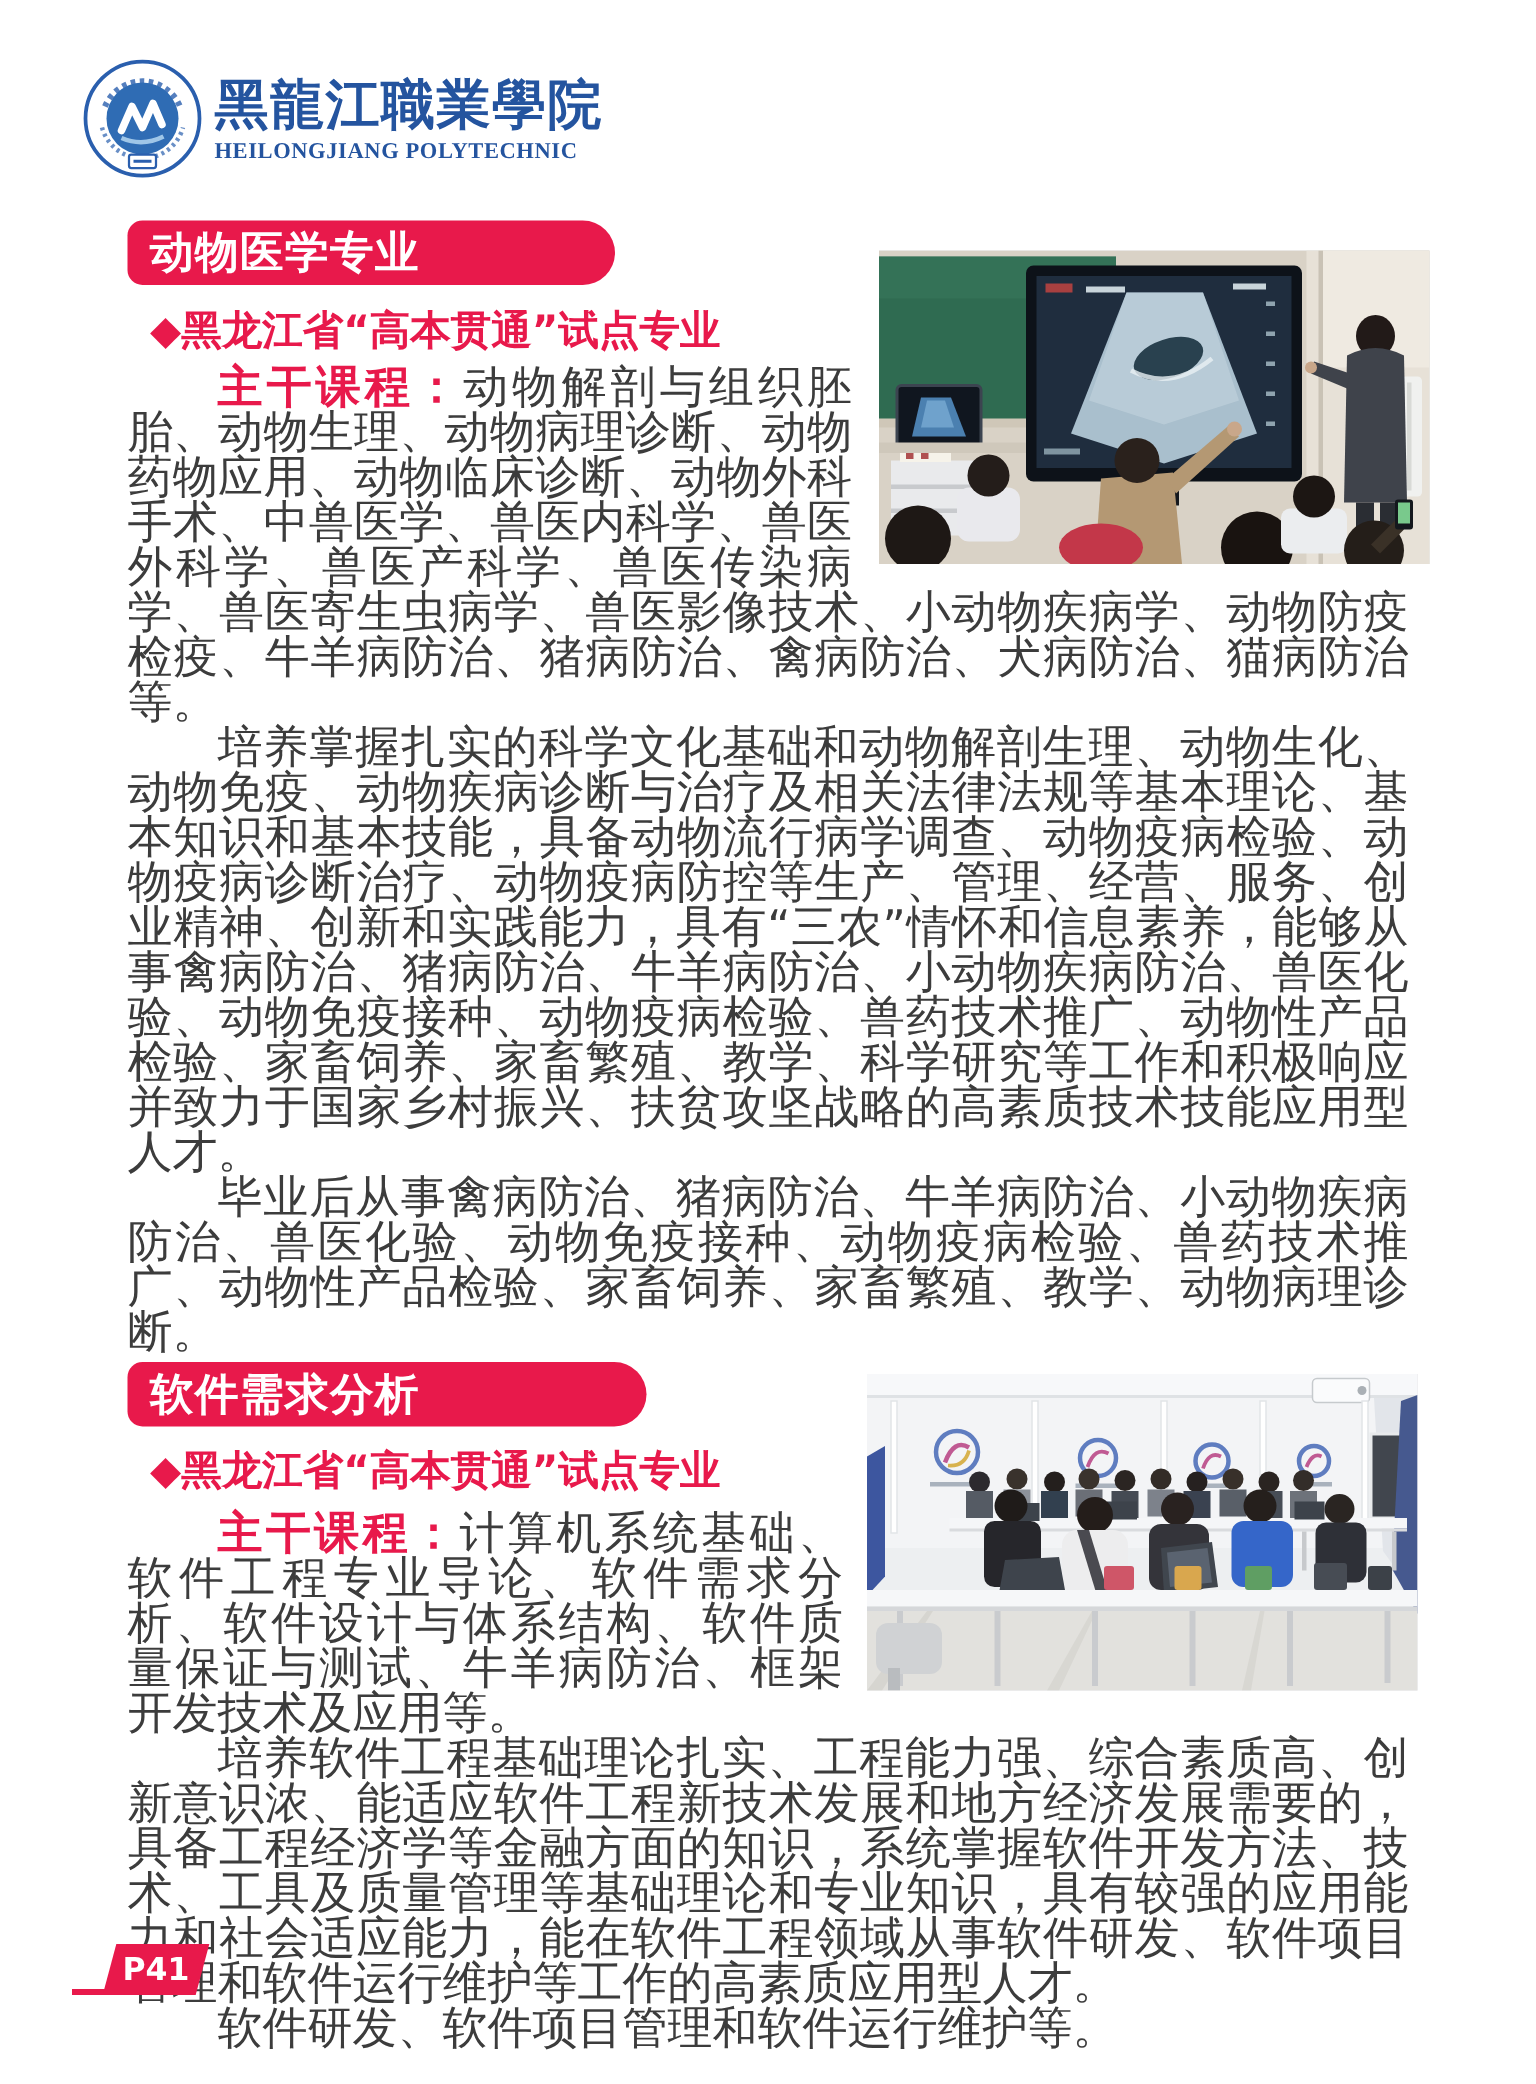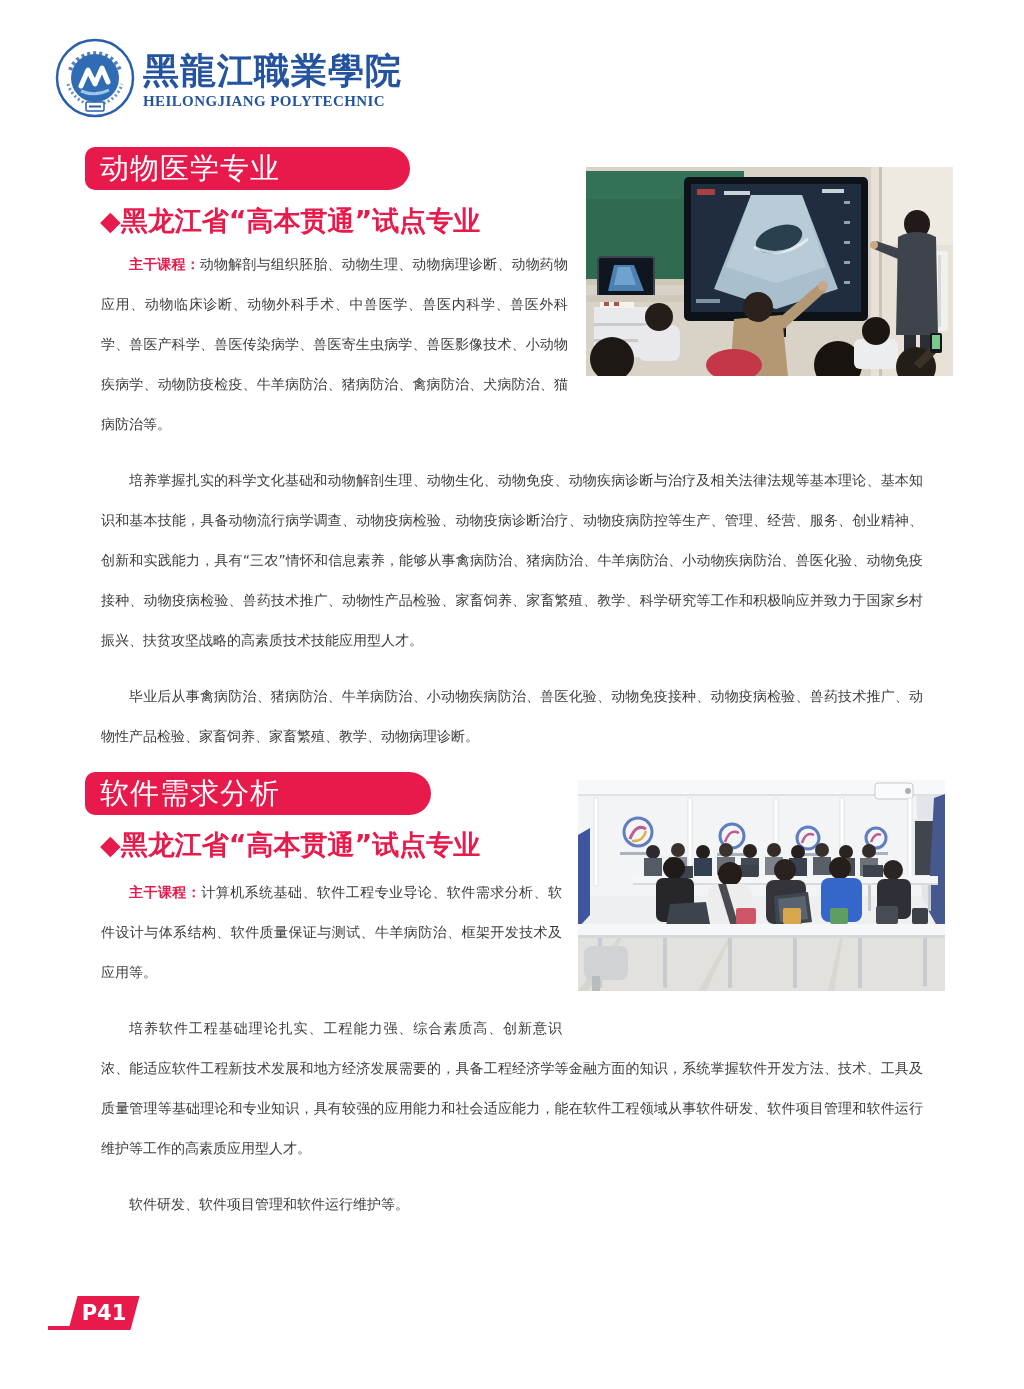--- a/index.html
+++ b/index.html
@@ -4,21 +4,21 @@
 <style>
   html,body{margin:0;padding:0;}
   body{
     width:1024px;height:1389px;position:relative;background:#ffffff;
     font-family:"DejaVu Sans","Liberation Sans",sans-serif;
     -webkit-font-smoothing:antialiased;
   }
   .page{position:absolute;inset:0;overflow:hidden;background:#ffffff;}
 
   
-  .logo{margin:38px 0 0 55px;height:82px;display:flex;}
+  .logo{margin:38px 0 0 55px;height:82px;display:flex;align-items:center;}
   .emblem{width:80px;height:80px;flex:0 0 auto;}
   .logo-text{margin-left:8px;display:flex;flex-direction:column;justify-content:center;}
   .logo-zh{
     font-family:"DejaVu Serif","Liberation Serif",serif;
     font-size:36px;font-weight:bold;color:#24549f;line-height:44px;letter-spacing:1px;
   }
   .logo-en{
     font-family:"Liberation Serif","DejaVu Serif",serif;
     font-size:15px;font-weight:bold;color:#24549f;line-height:18px;letter-spacing:0.4px;
   }
@@ -29,32 +29,32 @@
   #sec2{margin-top:4px;}
 
   .photo{float:right;padding:0;border:none;background:#ddd;}
   .photo svg{display:block;width:100%;height:100%;}
   .photo1{width:367px;height:209px;margin:20px -14px 0 18px;}
   .photo2{width:367px;height:211px;margin:8px -6px 18px 16px;}
 
   .banner{
     margin:0;width:325px;height:43px;line-height:43px;box-sizing:border-box;
     padding-left:15px;background:#e8194b;color:#ffffff;
-    font-size:29px;font-weight:normal;letter-spacing:1px;
+    font-size:29px;font-weight:bold;letter-spacing:1px;
     border-radius:10px 21.5px 21.5px 10px;
   }
   #sec2 .banner{width:346px;}
 
   .badge{
     margin:18px 0 0 15px;font-size:27px;font-weight:bold;color:#e8194b;line-height:26px;
   }
   #sec2 .badge{margin-top:17px;}
 
   .para{
-    margin:16px;font-size:14px;line-height:40px;color:#3c3c3c;
+    margin:0;font-size:30px;line-height:30px;color:#3c3c3c;
     text-align:justify;text-indent:2em;
   }
   .para.first{margin-top:10px;}
   #sec2 .para.first{margin-top:14px;}
   .lead{color:#e8194b;font-weight:bold;}
 
   
   .foot-line{position:absolute;left:48px;top:1326px;width:34px;height:4px;background:#e8194b;}
   .page-tab{
     position:absolute;left:73px;top:1296px;width:62px;height:34px;

